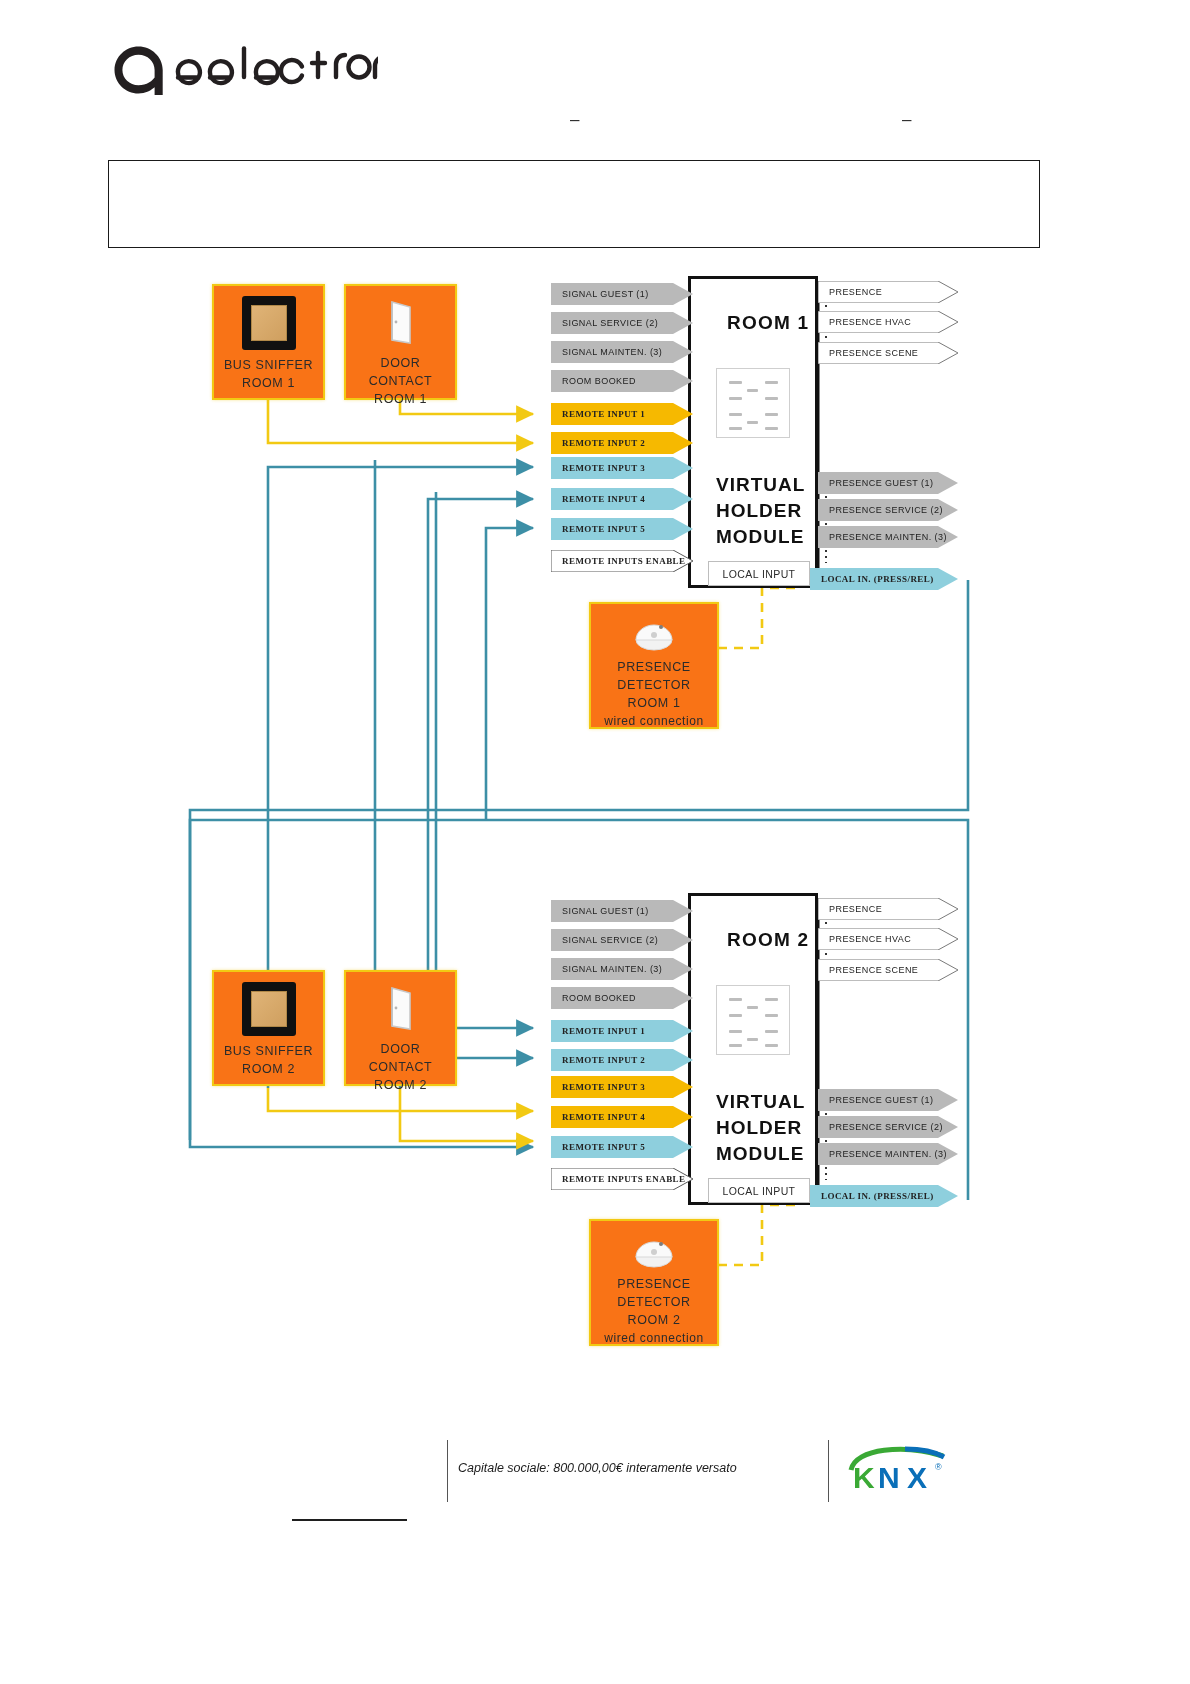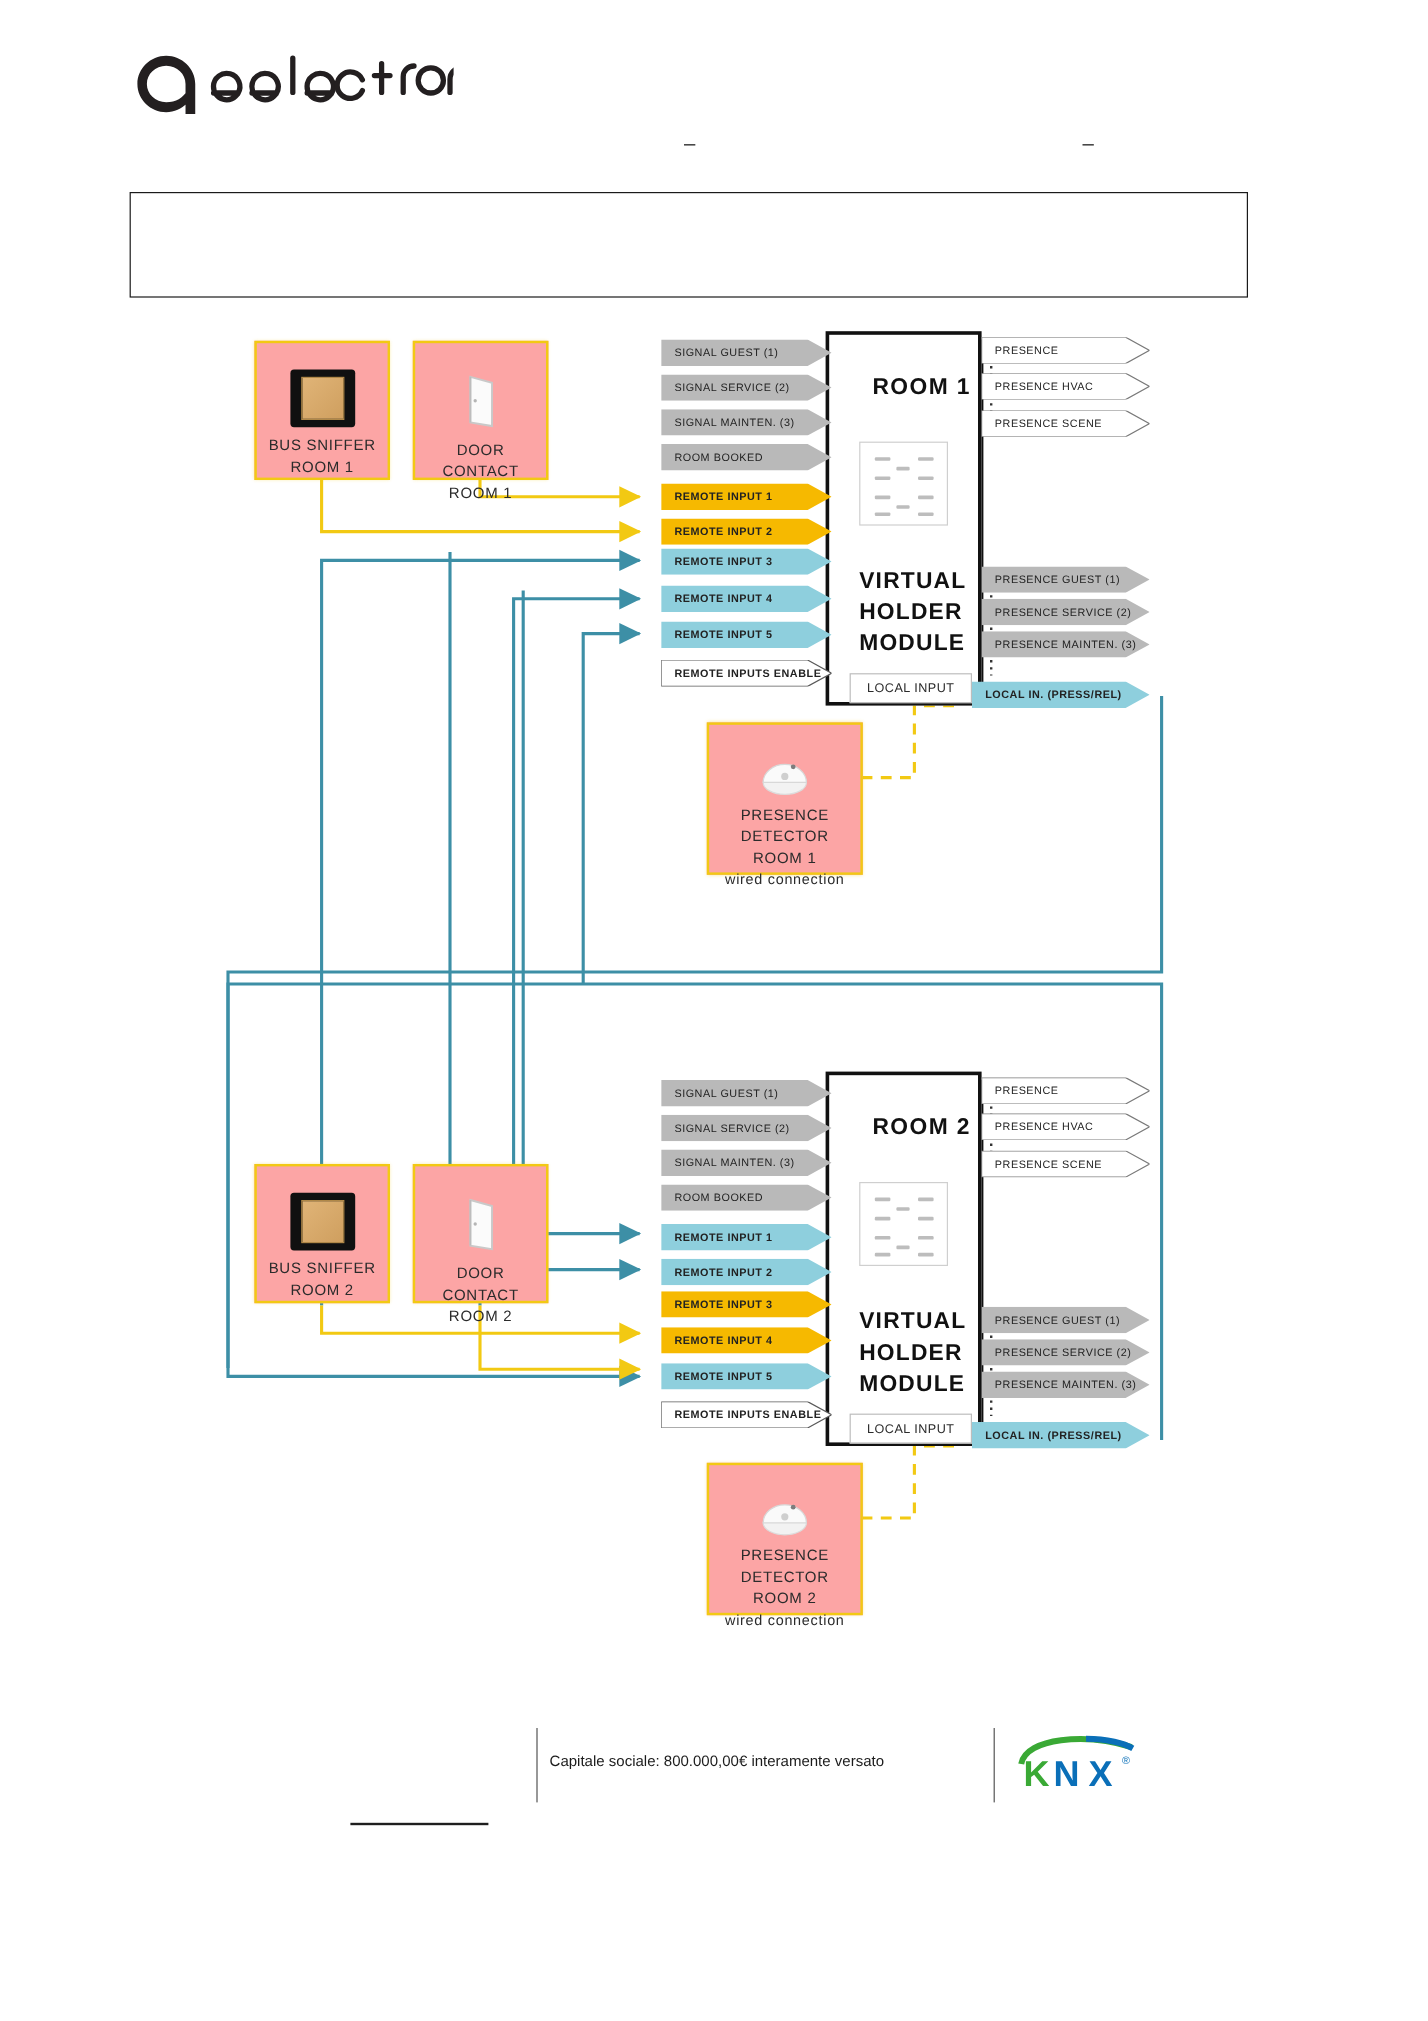--- a/index.html
+++ b/index.html
@@ -21,24 +21,24 @@
     position:absolute; left:108px; top:160px; width:932px; height:88px;
     border:1.5px solid #1a1a1a; background:#fff;
   }
 
   
   #diagram { position:absolute; left:0; top:0; width:1190px; height:1684px; }
   #wires { position:absolute; left:0; top:0; width:1190px; height:1684px; }
 
   
   .devbox {
-    position:absolute; border:2.5px solid #f2c913; background:#fca5a5;
+    position:absolute; border:2.5px solid #f2c913; background:#f97316;
     box-shadow:0 0 3px rgba(242,201,19,.45);
     display:flex; flex-direction:column; align-items:center;
-    padding-top:22px;
+    padding-top:10px;
   }
   .devbox .dev-label {
     font-size:12.5px; letter-spacing:.6px; color:#2b2b2b; text-align:center;
     line-height:18px; font-weight:400;
   }
   .sniffer-ico {
     width:54px; height:54px; background:#101010; border-radius:3px;
     display:flex; align-items:center; justify-content:center; margin-bottom:6px;
   }
   .sniffer-ico i {
@@ -74,40 +74,40 @@
     font-size:10.5px; letter-spacing:.4px; color:#2b2b2b;
   }
 
   
   .tag {
     position:absolute; height:22px; display:flex; align-items:center;
     font-size:9px; letter-spacing:.45px; color:#222; white-space:nowrap;
   }
   .tag .txt { padding-left:11px; position:relative; z-index:2; }
   .tag .shape { position:absolute; left:0; top:0; width:100%; height:100%; z-index:1; }
-  .tag.bold .txt { font-weight:bold; }
+  .tag.bold .txt { font-weight:bold;font-family:Liberation Serif, serif; }
 
   
   #legend {
     position:absolute; left:212px; top:1158px; width:298px; height:125px;
     border:1.6px dashed #9a9a9a; background:#fff;
   }
   .legend-row {
     position:absolute; left:18px; height:20px; display:flex; align-items:center;
     font-size:12.5px; letter-spacing:.5px; color:#1f1f1f;
   }
   .legend-row .lline { position:absolute; left:148px; top:9px; width:120px; height:2px; }
 
   
   #foot-rule-left { position:absolute; left:292px; top:1519px; width:115px; height:1.6px; background:#1f1f1f; }
   #foot-div-1 { position:absolute; left:447px; top:1440px; width:1.4px; height:62px; background:#555; }
   #foot-div-2 { position:absolute; left:828px; top:1440px; width:1.4px; height:62px; background:#555; }
   #foot-text {
     position:absolute; left:458px; top:1461px; font-size:12.5px; color:#1b1b1b;
-    font-family:"Liberation Sans", sans-serif; white-space:nowrap;
+    font-family:"Liberation Sans", sans-serif; white-space:nowrap;font-style:italic;
   }
   #knx { position:absolute; left:845px; top:1440px; width:105px; height:55px; }
 </style>
 </head>
 <body>
 
 <div id="logo">
   <svg viewBox="0 0 270 56" width="270" height="56" aria-hidden="true">
     <g fill="#231f20">
       <path d="M30.5 4.5c-13 0-24 10.5-24 23.5S17.5 51.5 30.5 51.5c6.8 0 12.9-2.9 17.2-7.5

